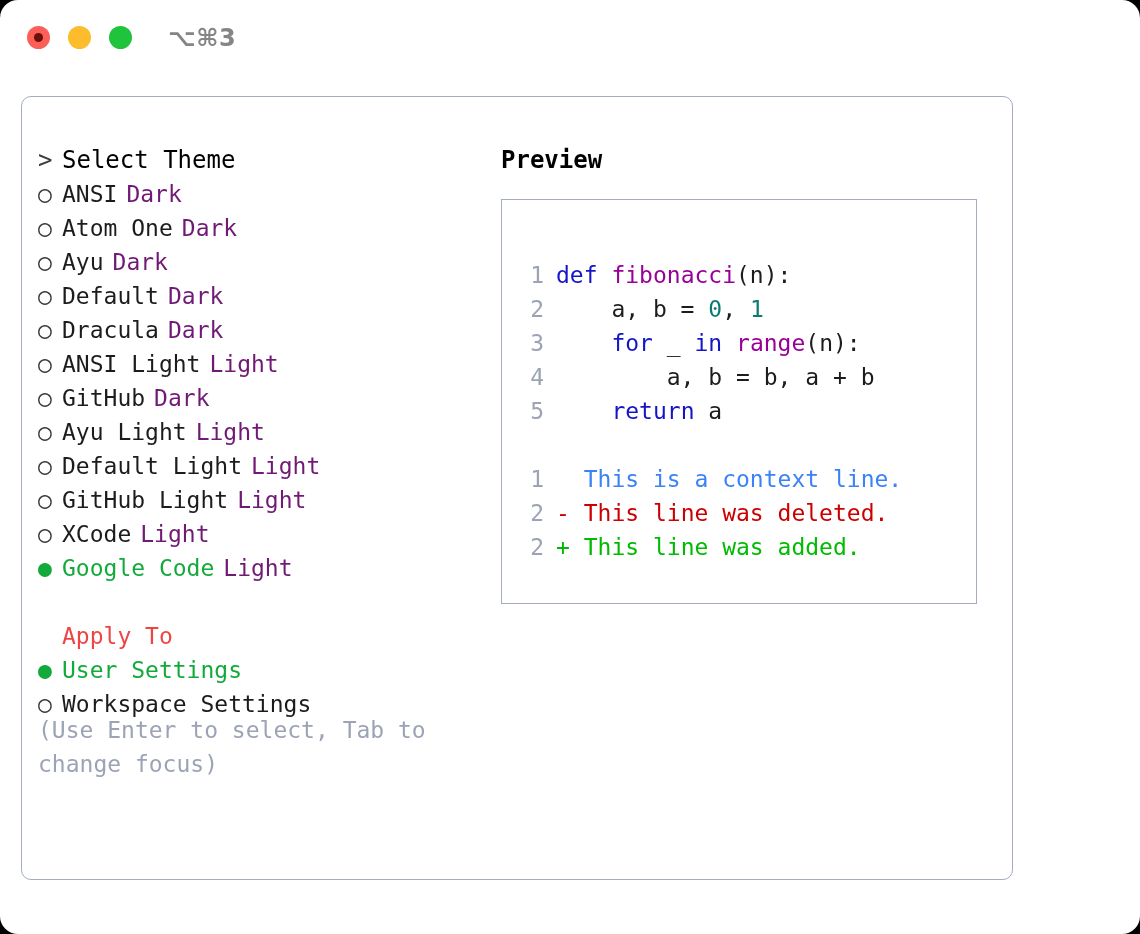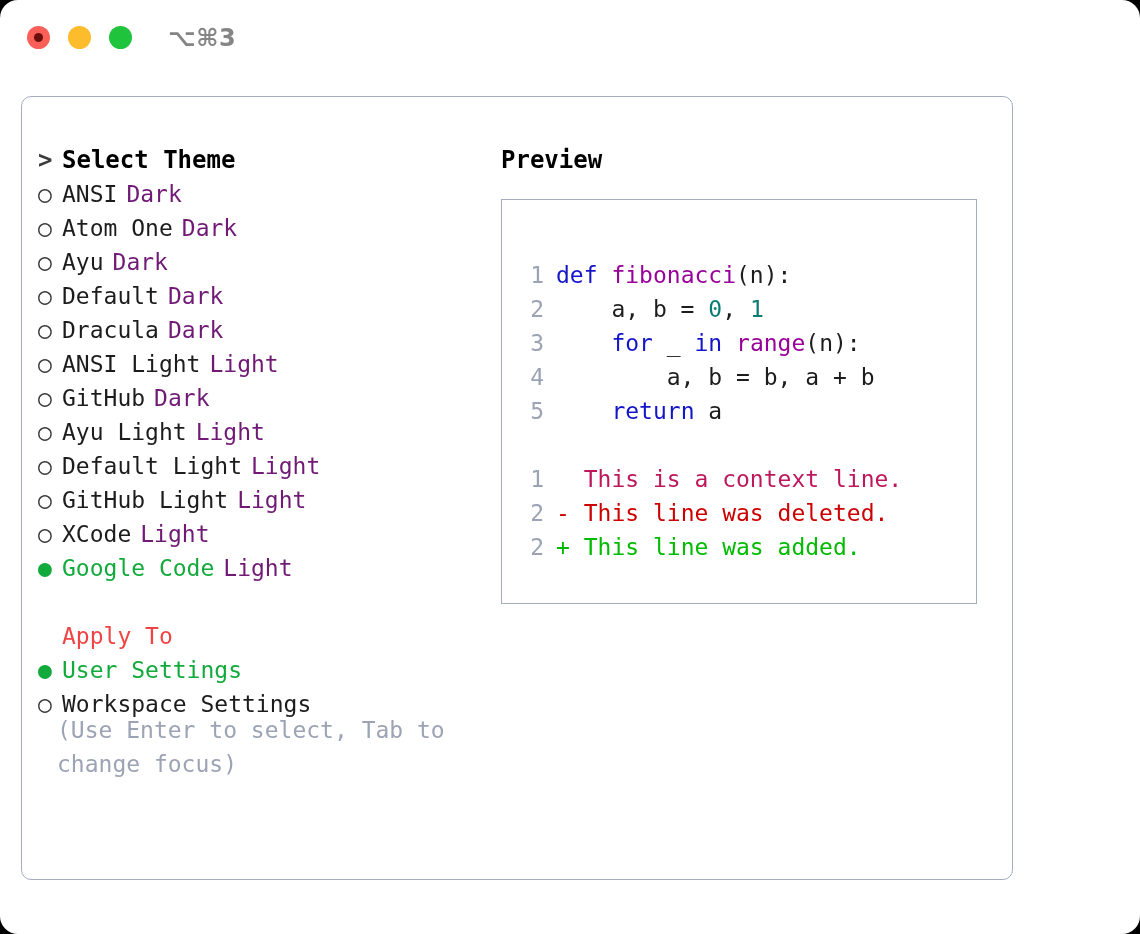--- a/index.html
+++ b/index.html
@@ -87,21 +87,21 @@
   }
 
   .row {
     height: 34px;
     line-height: 34px;
     font-size: 23px;
     white-space: nowrap;
     color: #1c1c1c;
   }
   .heading-row {
-    font-weight: 700;
+    font-weight: 400;
     font-size: 24px;
     color: #000000;
   }
   .bullet {
     display: inline-block;
     width: 24px;
     color: #3c3c3c;
   }
   .bullet.sel { color: #13aa3c; }
   .label { color: #1c1c1c; }
@@ -121,21 +121,20 @@
   }
 
   .hint {
     position: absolute;
     left: 16px;
     top: 616px;
     width: 410px;
     font-size: 23px;
     line-height: 34px;
     color: #9ba3b4;
-    margin-left: 19px;
   }
 
   
   .right-col {
     position: absolute;
     left: 479px;
     top: 46px;
     width: 490px;
   }
   .preview-title {
@@ -163,21 +162,21 @@
     display: inline-block;
     width: 26px;
     text-align: right;
     color: #9ba3b4;
     margin-right: 12px;
   }
   .kw   { color: #1414c8; }
   .fn   { color: #990099; }
   .num  { color: #0b7c74; }
   .pln  { color: #1c1c1c; }
-  .ctx  { color: #be185d; }
+  .ctx  { color: #3b82f6; }
   .del  { color: #cc0000; }
   .add  { color: #00bb00; }
   .gap-line { height: 34px; }
 </style>
 </head>
 <body>
 
 <div class="window">
 
   <div class="titlebar">

